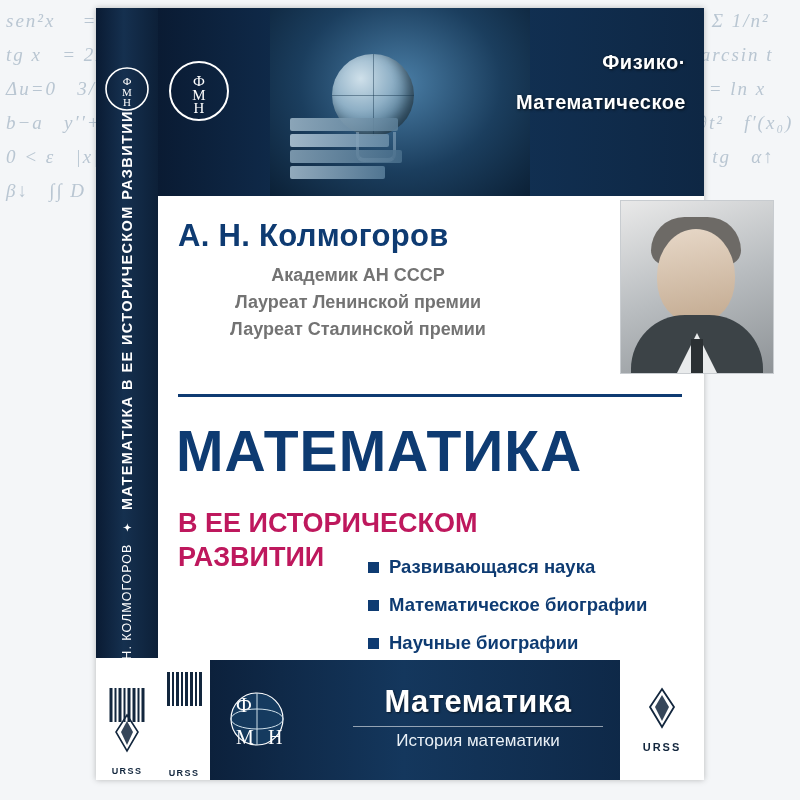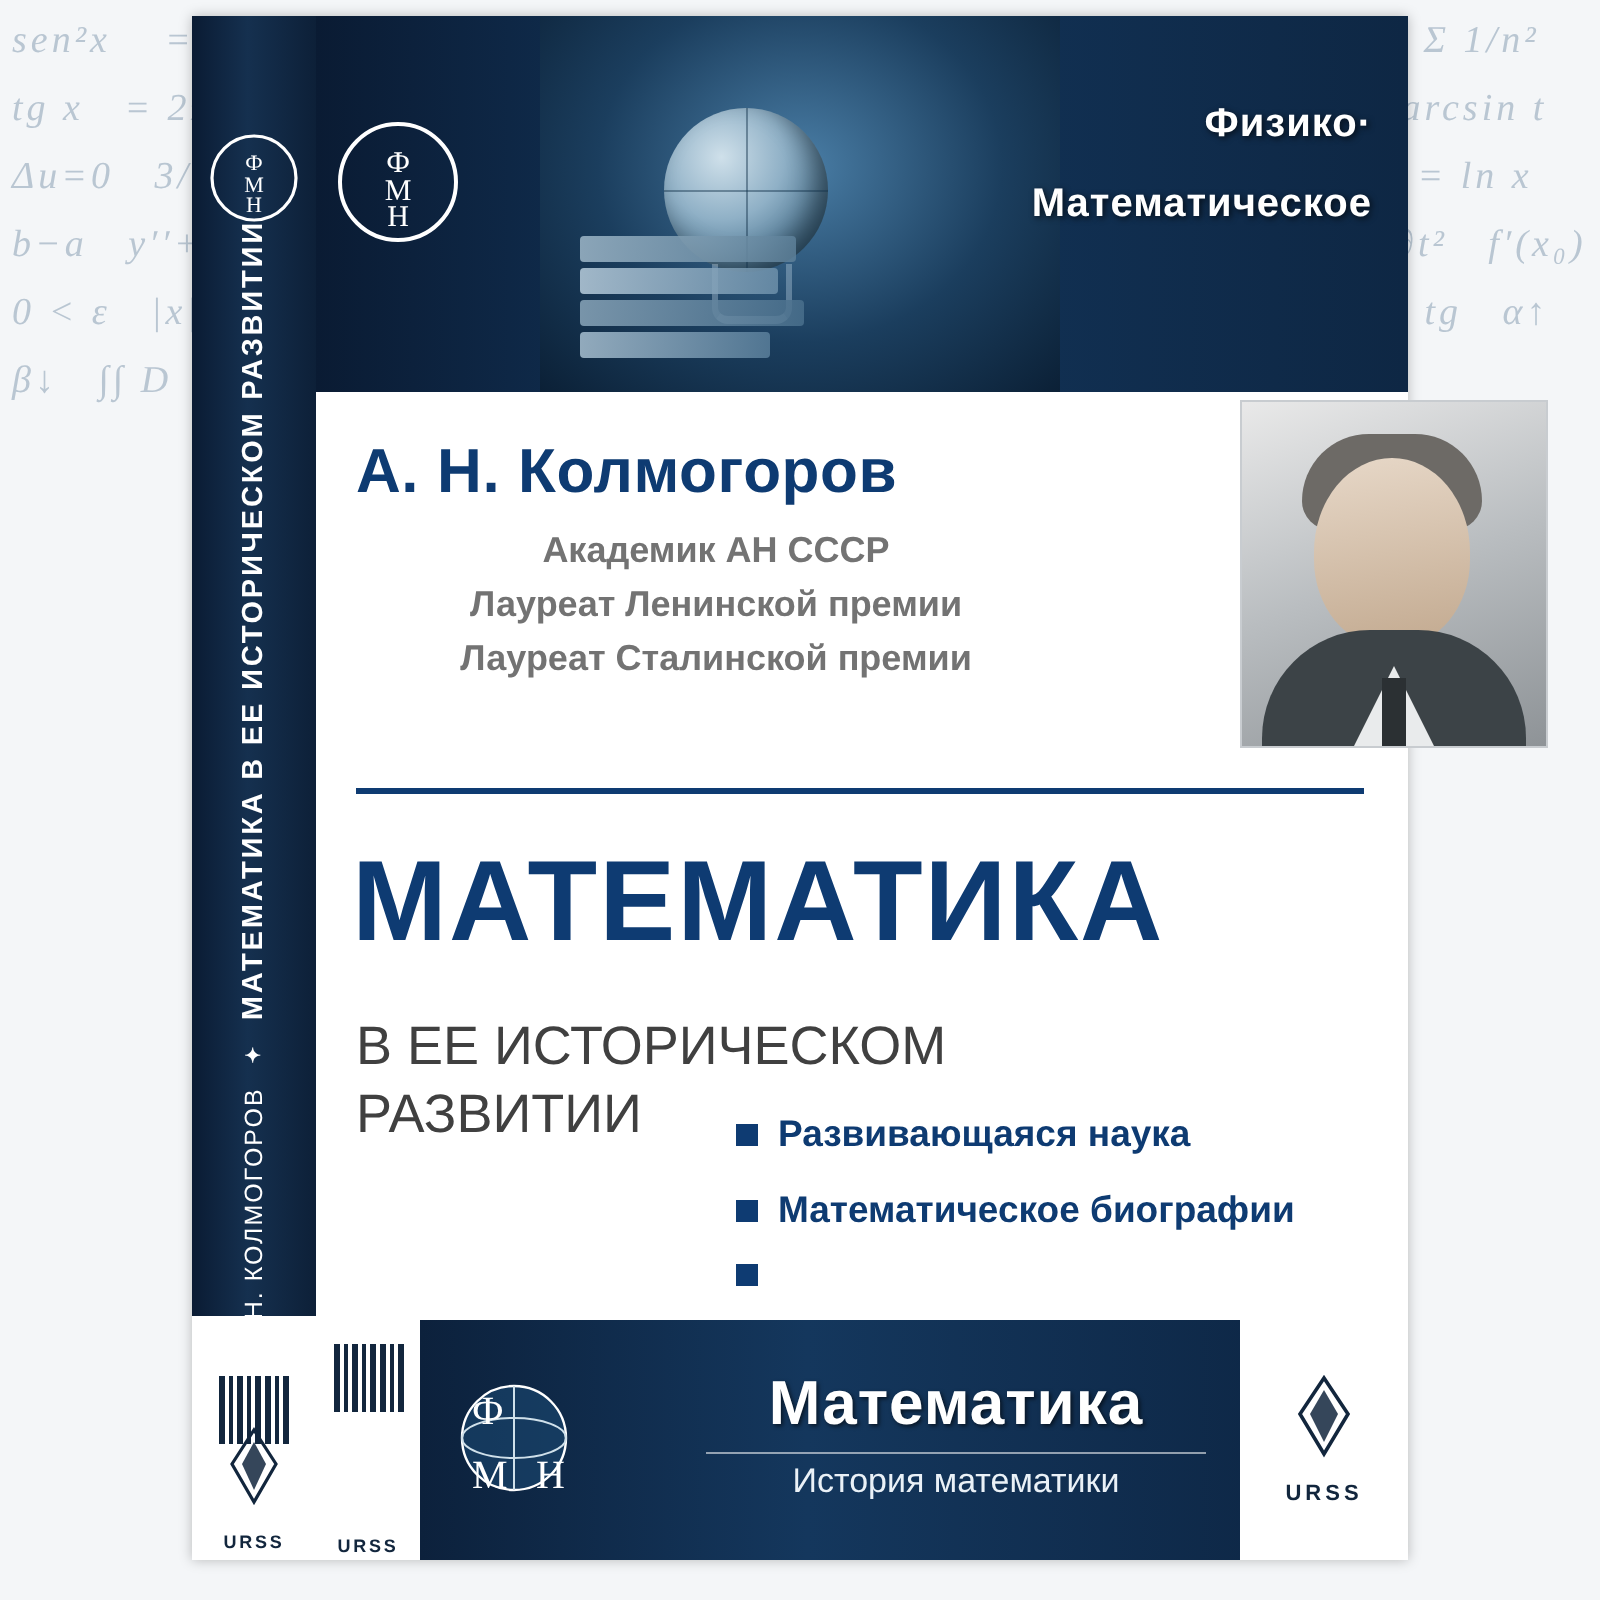--- a/index.html
+++ b/index.html
@@ -269,22 +269,22 @@
     font-weight: bold;
     color: #0e3b72;
     letter-spacing: 1px;
   }
   .sub-title {
     position: absolute;
     left: 178px;
     top: 506px;
     width: 300px;
     font-size: 27px;
-    font-weight: normal;
-    color: #404040;
+    font-weight: bold;
+    color: #be185d;
     line-height: 34px;
   }
 
   
   .bullets {
     position: absolute;
     left: 368px;
     top: 556px;
     width: 330px;
   }
@@ -463,20 +463,21 @@
     <div class="bullet-row">
       <span class="bullet-sq"></span>
       <span class="bullet-txt">Развивающаяся наука</span>
     </div>
     <div class="bullet-row">
       <span class="bullet-sq"></span>
       <span class="bullet-txt">Математическое биографии</span>
     </div>
     <div class="bullet-row">
       <span class="bullet-sq"></span>
+      <span class="bullet-txt">Научные биографии</span>
     </div>
   </div>
 
   <div class="series-band">
     <div class="series-left-bars">
       <i></i>
         <i class="thin"></i>
         <i></i>
         <i class="thin"></i>
         <i></i>

